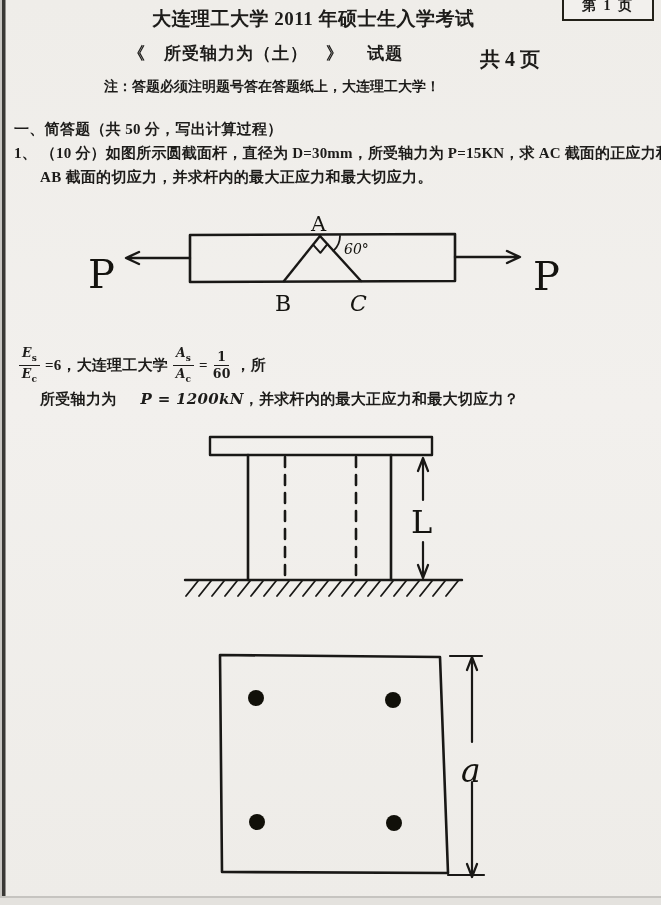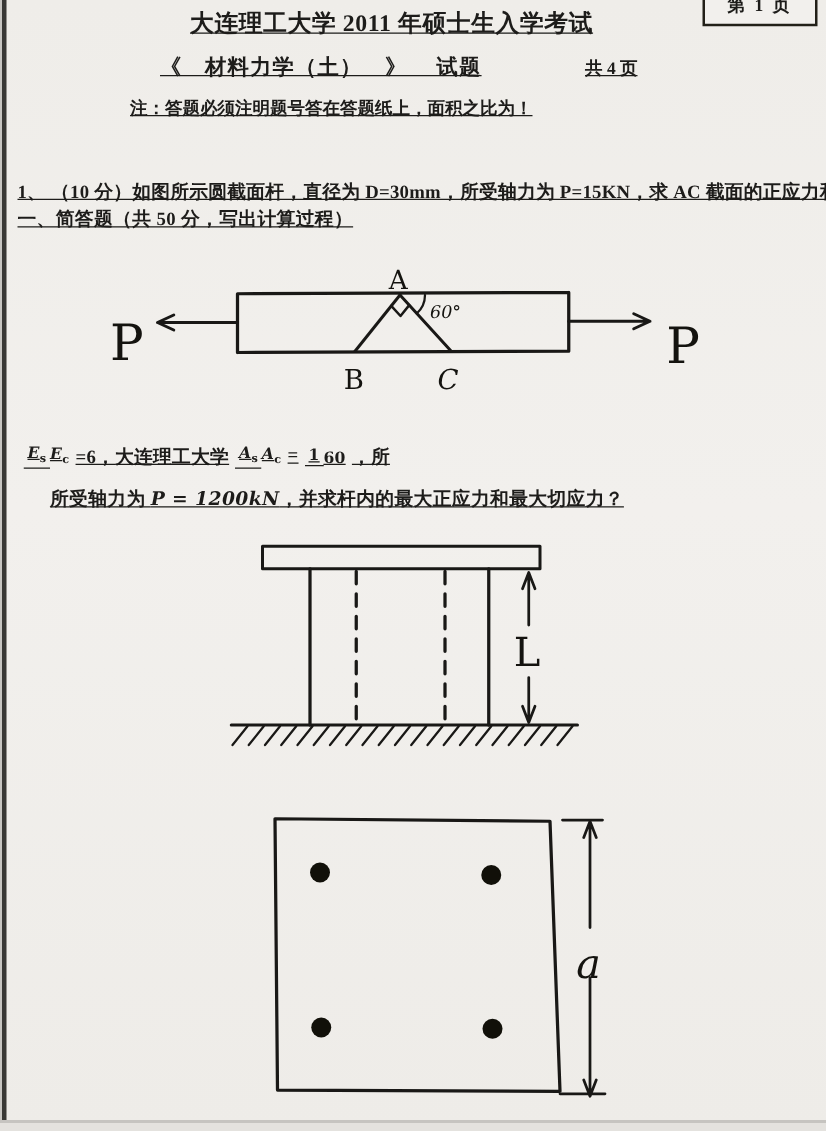--- a/index.html
+++ b/index.html
@@ -4,33 +4,33 @@
 <style>
   html,body{margin:0;padding:0;}
   .page{
     position:relative;
     width:661px;height:905px;
     background:linear-gradient(180deg,#efede9 0%,#f2f0ed 45%,#eeece8 100%);
     overflow:hidden;
     font-family:"Liberation Serif",serif;
     color:#1d1c1a;
   }
-  .t{position:absolute;white-space:nowrap;text-decoration:underline;}
+  .t{position:absolute;white-space:nowrap;}
   .title{left:152px;top:6px;font-size:19px;font-weight:bold;letter-spacing:.5px;}
   .subject{left:128px;top:42px;font-size:17px;font-weight:bold;letter-spacing:1px;}
-  .totalpages{left:468px;top:46px;font-size:14px;font-weight:bold;}
+  .totalpages{left:480px;top:46px;font-size:20px;font-weight:bold;}
   .note{left:104px;top:78px;font-size:14px;font-weight:bold;}
-  .heading{left:14px;top:120px;font-size:15px;font-weight:600;letter-spacing:.3px;margin-top:46px;}
+  .heading{left:14px;top:120px;font-size:15px;font-weight:600;letter-spacing:.3px;}
   .q1l1{left:14px;top:144px;font-size:15px;font-weight:600;letter-spacing:.2px;}
   .q1l2{left:40px;top:168px;font-size:15px;font-weight:600;letter-spacing:.3px;}
   .q2row{left:14px;top:342px;height:46px;display:flex;align-items:center;
          font-size:15px;font-weight:600;letter-spacing:.2px;}
   .q2l2{left:40px;top:390px;font-size:15px;font-weight:600;letter-spacing:.3px;}
-  .mathit{font-family:"DejaVu Serif",serif;font-style:italic;font-weight:600;}
-  .frac{display:inline-flex;align-items:center;
+  .mathit{font-family:"DejaVu Serif",serif;font-style:italic;font-weight:600;margin-left:20px;}
+  .frac{display:inline-flex;flex-direction:column;align-items:center;
         font-size:12.5px;line-height:1.1;margin:0 5px;vertical-align:middle;
         font-family:"DejaVu Serif",serif;font-weight:600;}
   .frac .num{border-bottom:1.4px solid #1d1c1a;padding:0 3px 1px 3px;}
   .frac .den{padding-top:1px;}
   .frac sub{font-size:9px;}
   .frac.it .b{font-style:italic;}
   svg{position:absolute;overflow:visible;}
   svg path,svg line,svg polyline{stroke:#191816;fill:none;stroke-linecap:round;stroke-linejoin:round;}
   .hand{font-family:"DejaVu Serif",serif;fill:#14130f;stroke:none;}
   
@@ -41,26 +41,27 @@
   .badge{position:absolute;left:562px;top:-10px;width:88px;height:27px;
     border:2px solid #222018;font-size:14px;font-weight:bold;text-align:center;
     line-height:27px;letter-spacing:2px;background:#f2f0ed;}
 </style>
 </head>
 <body>
 
 <div class="page">
 
   <div class="t title">大连理工大学 2011 年硕士生入学考试</div>
-  <div class="t subject">《　材料力学（土）　》　 试题</div>
+  <div class="t subject">《　所受轴力为（土）　》　 试题</div>
   <div class="t totalpages">共 4 页</div>
-  <div class="t note">注：答题必须注明题号答在答题纸上，面积之比为！</div>
+  <div class="t note">注：答题必须注明题号答在答题纸上，大连理工大学！</div>
 
   <div class="t heading">一、简答题（共 50 分，写出计算过程）</div>
   <div class="t q1l1">1、 （10 分）如图所示圆截面杆，直径为 D=30mm，所受轴力为 P=15KN，求 AC 截面的正应力和</div>
+  <div class="t q1l2">AB 截面的切应力，并求杆内的最大正应力和最大切应力。</div>
 
   <svg style="left:78px;top:200px;" width="490" height="118" viewBox="0 0 490 118">
     <path d="M112,35 L377,34 L377,81 L112,82 Z" stroke-width="2.6"></path>
     <path d="M242,36 L206,81" stroke-width="2.4"></path>
     <path d="M242,36 L283,81" stroke-width="2.4"></path>
     <path d="M235,44.7 L242.4,52.8 L249.4,44.1" stroke-width="2"></path>
     <path d="M262,36 A 20,20 0 0 1 255.4,50.8" stroke-width="1.8"></path>
     <text class="hand" x="266" y="54" font-size="14" font-style="italic">60°</text>
     <text class="hand" x="233" y="31" font-size="21">A</text>
     <text class="hand" x="197" y="111" font-size="22">B</text>

